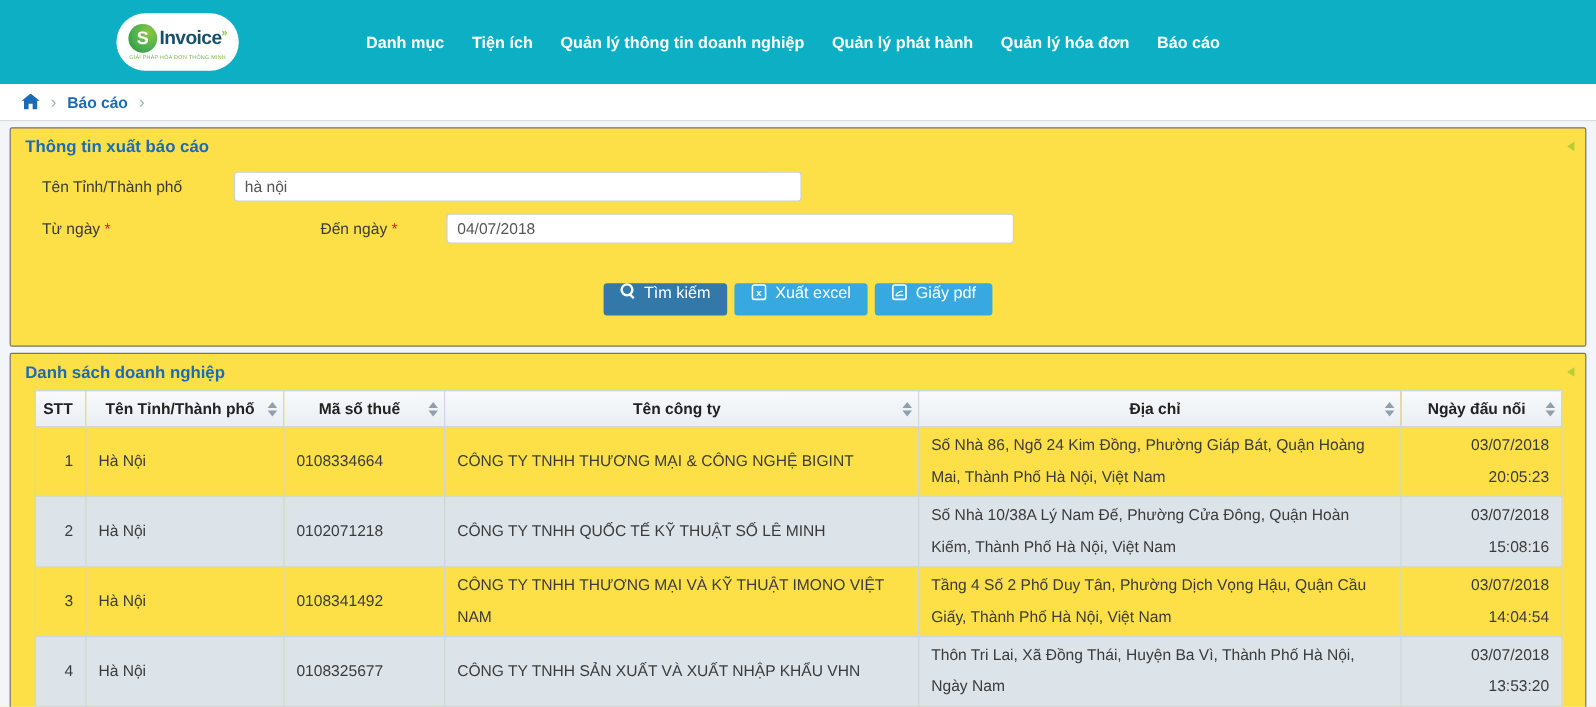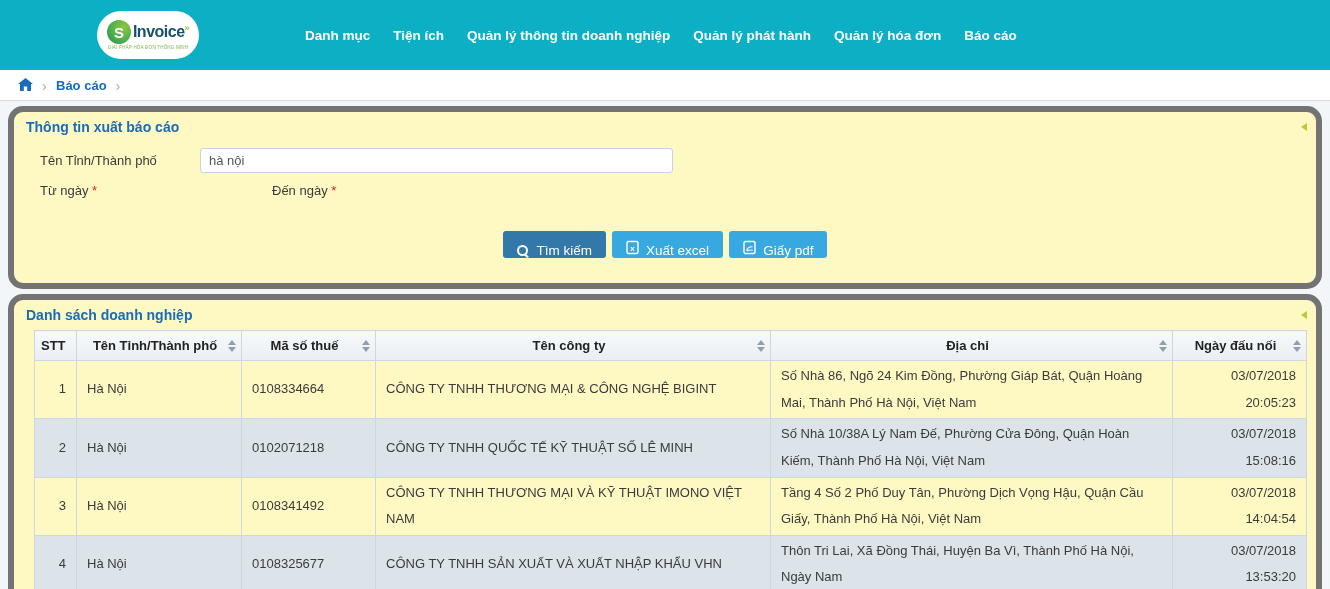--- a/index.html
+++ b/index.html
@@ -21,36 +21,36 @@
   .nav-item { color:#fff; font-weight:bold; font-size:13.5px; cursor:pointer; white-space:nowrap; }
 
   
   .breadcrumb-bar { height:31px; background:#fff; border-bottom:1px solid #d5dde3;
                     display:flex; align-items:center; padding-left:18px; gap:9px; }
   .crumb-sep { color:#9fb3bf; font-size:15px; line-height:1; }
   .crumb { color:#1a6bb8; font-weight:bold; font-size:13px; cursor:pointer; }
   .home-icon { display:flex; cursor:pointer; }
 
   
-  .panel { margin:5px 8px; background:#fef9c3; border:6px solid #737373; border-radius:15px; position:relative; }
+  .panel { margin:5px 8px; background:#fde047; border:1px solid #737373; border-radius:2px; position:relative; }
   .panel-title { color:#1a6bb8; font-weight:bold; font-size:14px; padding:7px 12px 3px 12px; }
   .collapse-icon { position:absolute; right:9px; top:11px; width:0; height:0; cursor:pointer;
                    border-top:4px solid transparent; border-bottom:4px solid transparent;
                    border-right:6px solid #b7cc35; }
 
   
   .form-row { display:flex; align-items:center; margin:10px 0 10px 26px; }
   .form-label { width:160px; font-size:13px; color:#3a3a3a; }
   .req { color:#e02020; }
   .txt-input { width:473px; height:25px; border:1px solid #c6d3dd; border-radius:3px;
                padding:0 8px; font-size:13px; color:#555; font-family:inherit; outline:none; }
   .form-label-2 { margin-left:72px; width:105px; font-size:13px; color:#3a3a3a; }
   .btn-row { display:flex; justify-content:center; gap:6px; margin:33px 0 25px 0; }
   .btn { height:27px; border:none; border-radius:3px; color:#fff; font-size:13.5px;
-         font-family:inherit; display:flex; align-items:flex-end; gap:7px; padding:0 14px; cursor:pointer; }
+         font-family:inherit; display:flex; align-items:flex-start; gap:7px; padding:0 14px; cursor:pointer; }
   .btn-search { background:#3278a9; }
   .btn-export { background:#38a9e0; }
   .icon-search { position:relative; width:13px; height:13px; }
   .icon-search::before { content:""; position:absolute; left:0; top:0; width:7px; height:7px;
                          border:2px solid #fff; border-radius:50%; }
   .icon-search::after { content:""; position:absolute; left:9px; top:9px; width:4px; height:2px;
                         background:#fff; transform:rotate(45deg); transform-origin:0 0; }
 
   
   .table-wrap { margin:4px 20px 0 20px; }
@@ -106,20 +106,21 @@
   <span class="collapse-icon"></span>
 
   <div class="form-row">
     <label class="form-label">Tên Tỉnh/Thành phố</label>
     <input class="txt-input" type="text" value="hà nội" style="">
   </div>
 
   <div class="form-row">
     <label class="form-label"><span>Từ ngày</span> <span class="req">*</span></label>
     <label class="form-label-2"><span>Đến ngày</span> <span class="req">*</span></label>
+    <input class="txt-input" type="text" value="04/07/2018" style="">
   </div>
 
   <div class="btn-row">
     <button class="btn btn-search">
       <span class="icon-search"></span>
       <span>Tìm kiếm</span>
     </button>
     <button class="btn btn-export">
       <span>
         <svg width="13" height="15" viewBox="0 0 13 15">

